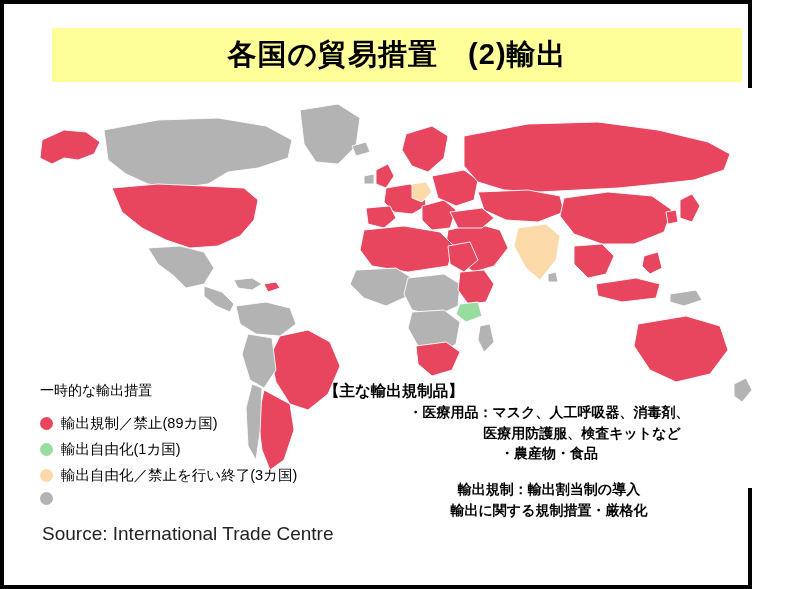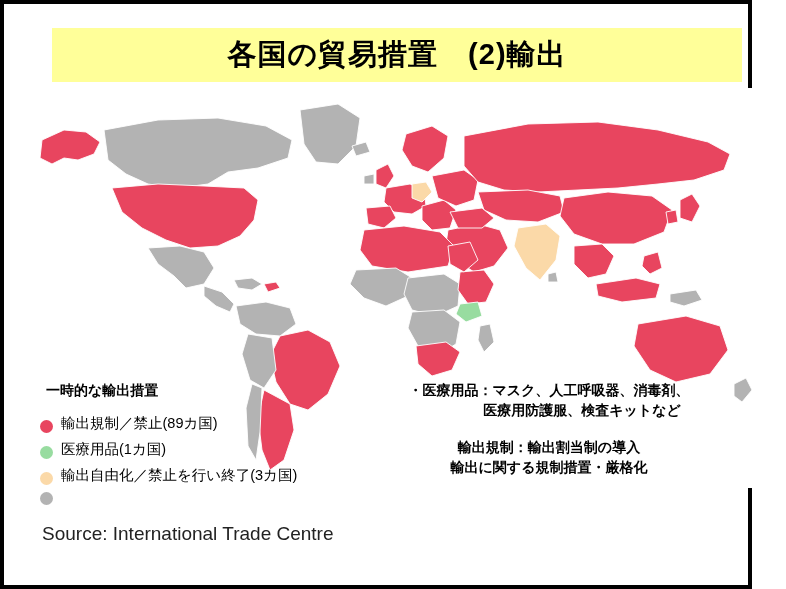--- a/index.html
+++ b/index.html
@@ -56,27 +56,25 @@
   
   #legend {
     position: absolute;
     left: 36px;
     top: 378px;
     width: 290px;
   }
   #legend-title {
     font-size: 14px;
     color: #000000;
-    margin-left: 6px;
     margin-bottom: 14px;
-    font-weight: bold;
   }
   .legend-row {
     display: flex;
-    align-items: flex-end;
+    align-items: center;
     margin-bottom: 7px;
   }
   .legend-swatch {
     width: 13px;
     height: 13px;
     border-radius: 50%;
     margin-right: 8px;
     flex: 0 0 auto;
   }
   .legend-label {
@@ -224,39 +222,41 @@
   <div id="legend">
     <div id="legend-title">一時的な輸出措置</div>
 
     <div class="legend-row">
       <span class="legend-swatch" style="background:#e8455f"></span>
       <span class="legend-label">輸出規制／禁止(89カ国)</span>
     </div>
 
     <div class="legend-row">
       <span class="legend-swatch" style="background:#98dca0"></span>
-      <span class="legend-label">医療用品(1カ国)</span>
+      <span class="legend-label">輸出自由化(1カ国)</span>
     </div>
 
     <div class="legend-row">
       <span class="legend-swatch" style="background:#fbd9a8"></span>
       <span class="legend-label">輸出自由化／禁止を行い終了(3カ国)</span>
     </div>
 
     <div class="legend-row">
       <span class="legend-swatch" style="background:#b3b3b3"></span>
     </div>
 
     <div id="source-line">Source:   International Trade Centre</div>
   </div>
 
   <div id="notes">
     <div class="note-block">
+      <div class="note-head">【主な輸出規制品】</div>
       <div class="note-line">・医療用品：マスク、人工呼吸器、消毒剤、</div>
       <div class="note-line indent">医療用防護服、検査キットなど</div>
+      <div class="note-line">・農産物・食品</div>
     </div>
 
     <div class="note-block">
       <div class="note-line">輸出規制：輸出割当制の導入</div>
       <div class="note-line">輸出に関する規制措置・厳格化</div>
     </div>
   </div>
 
 </div>
 

